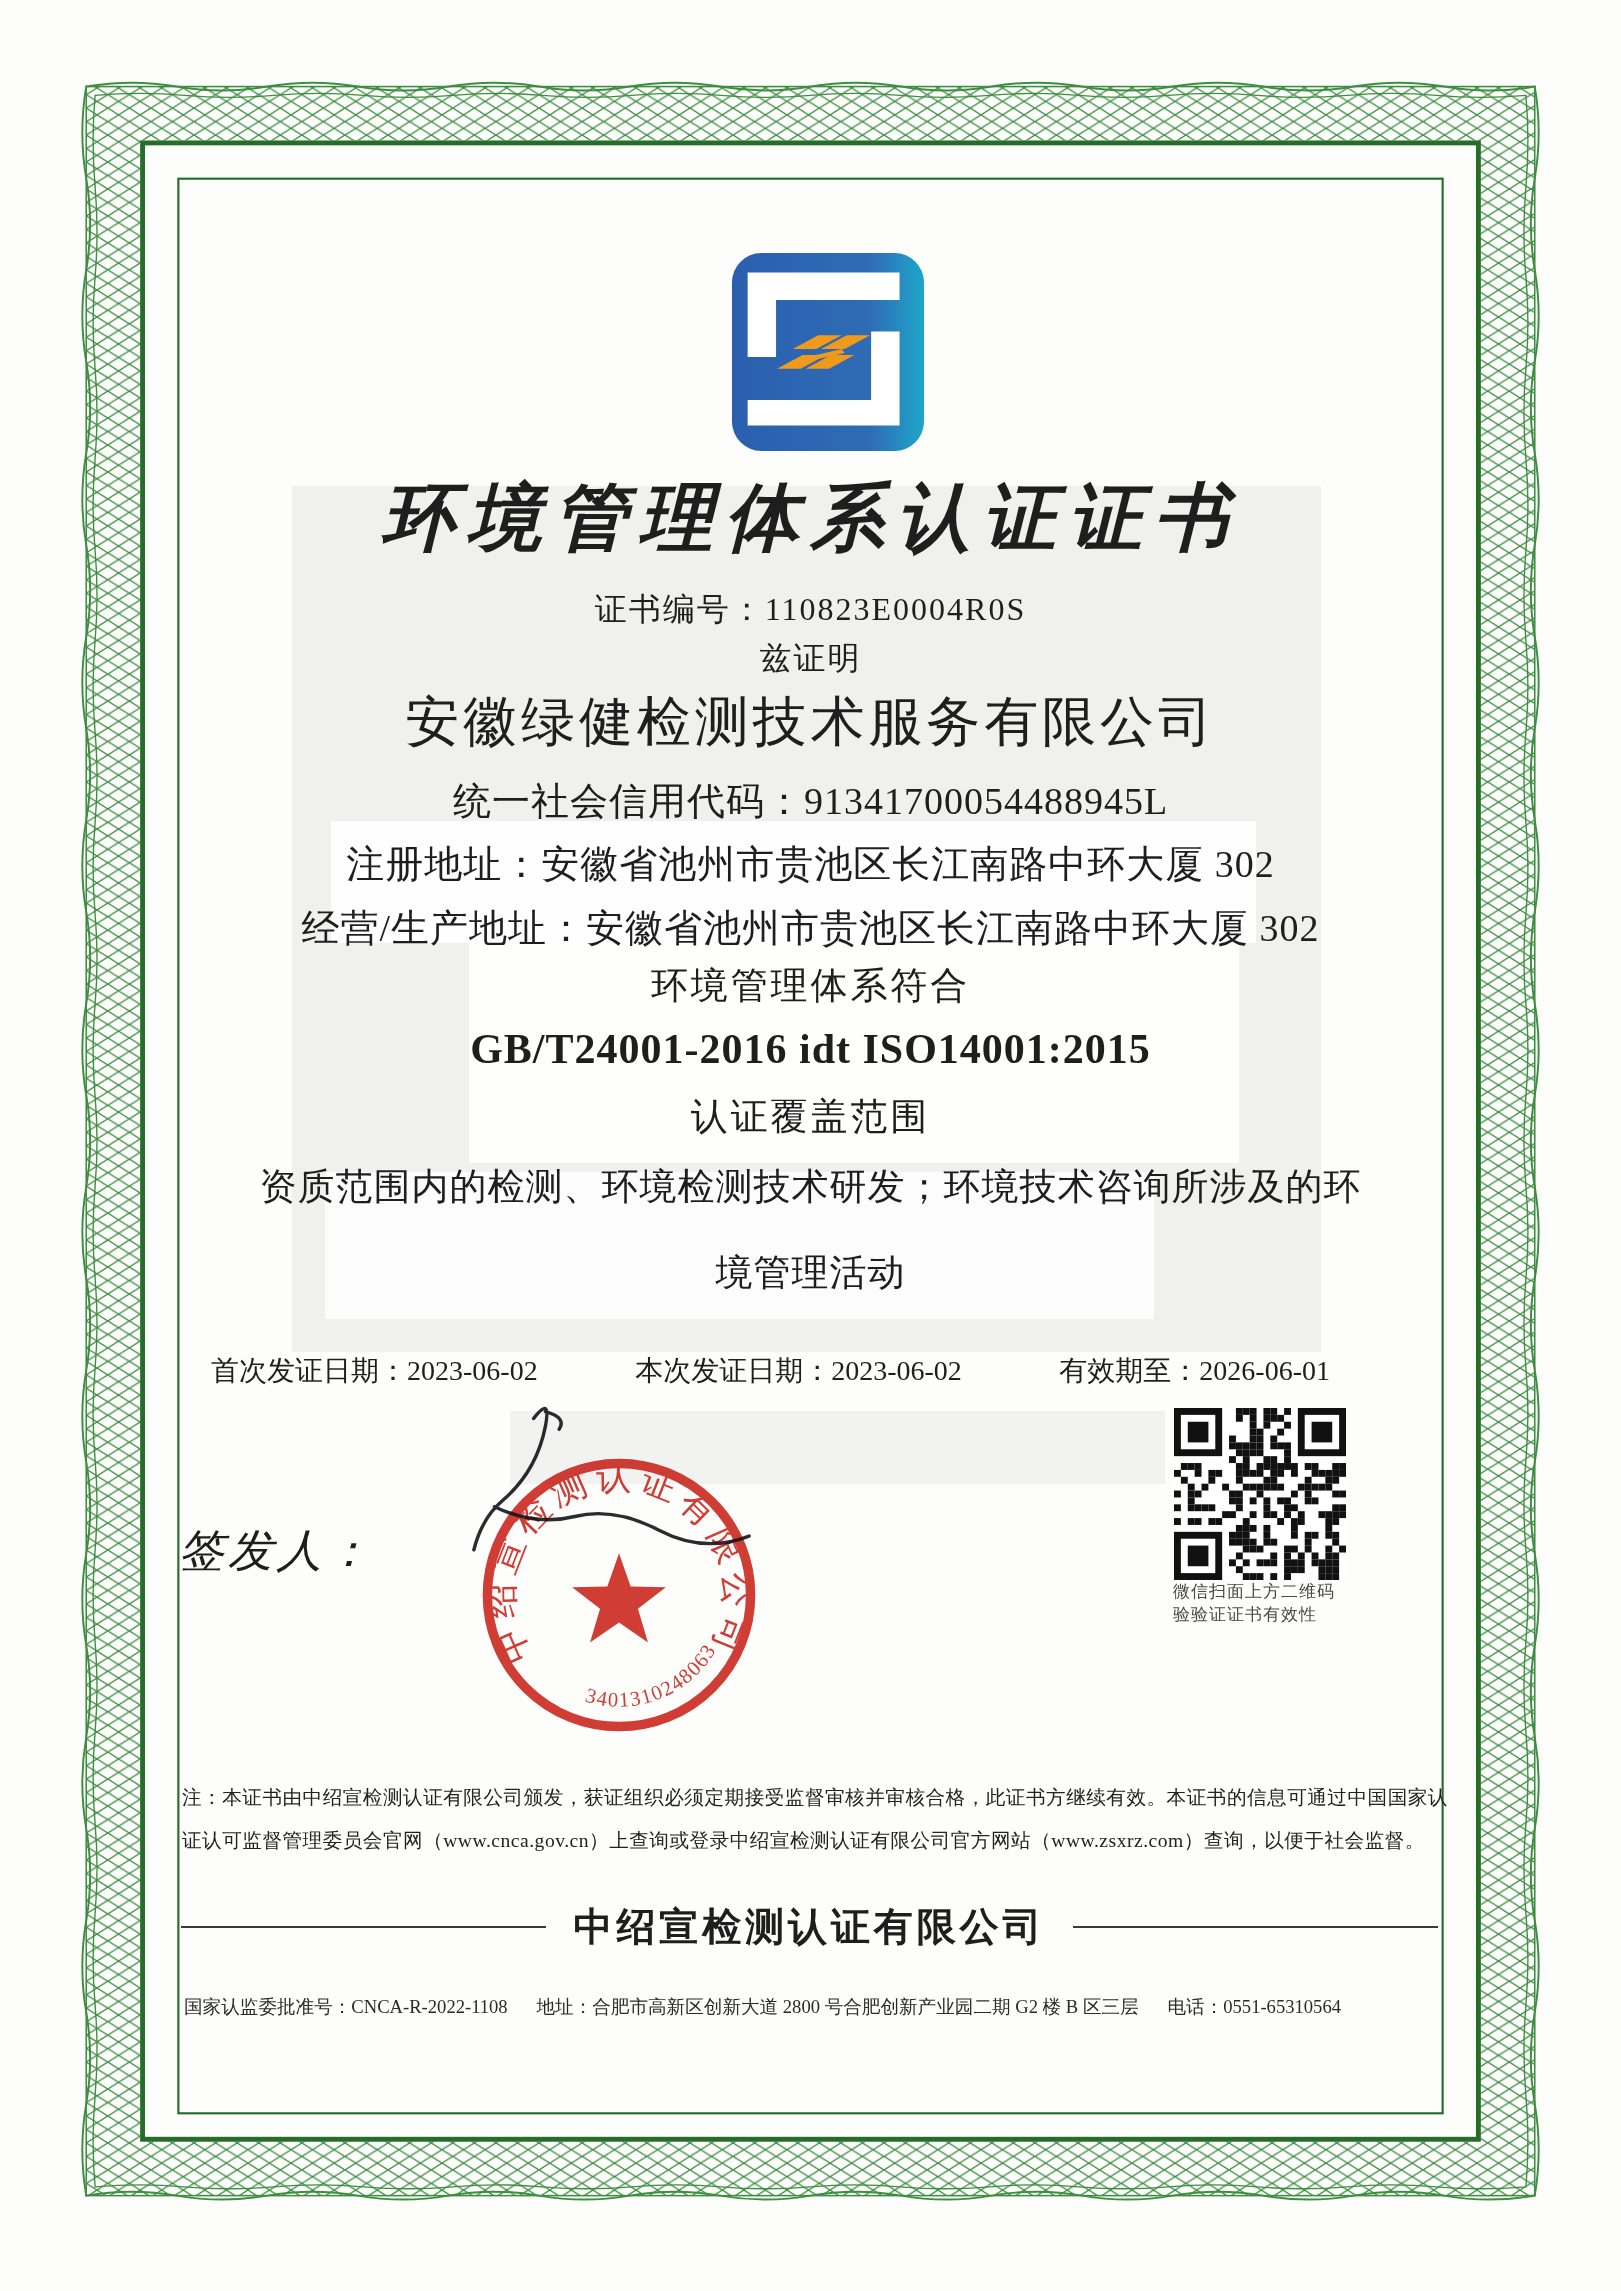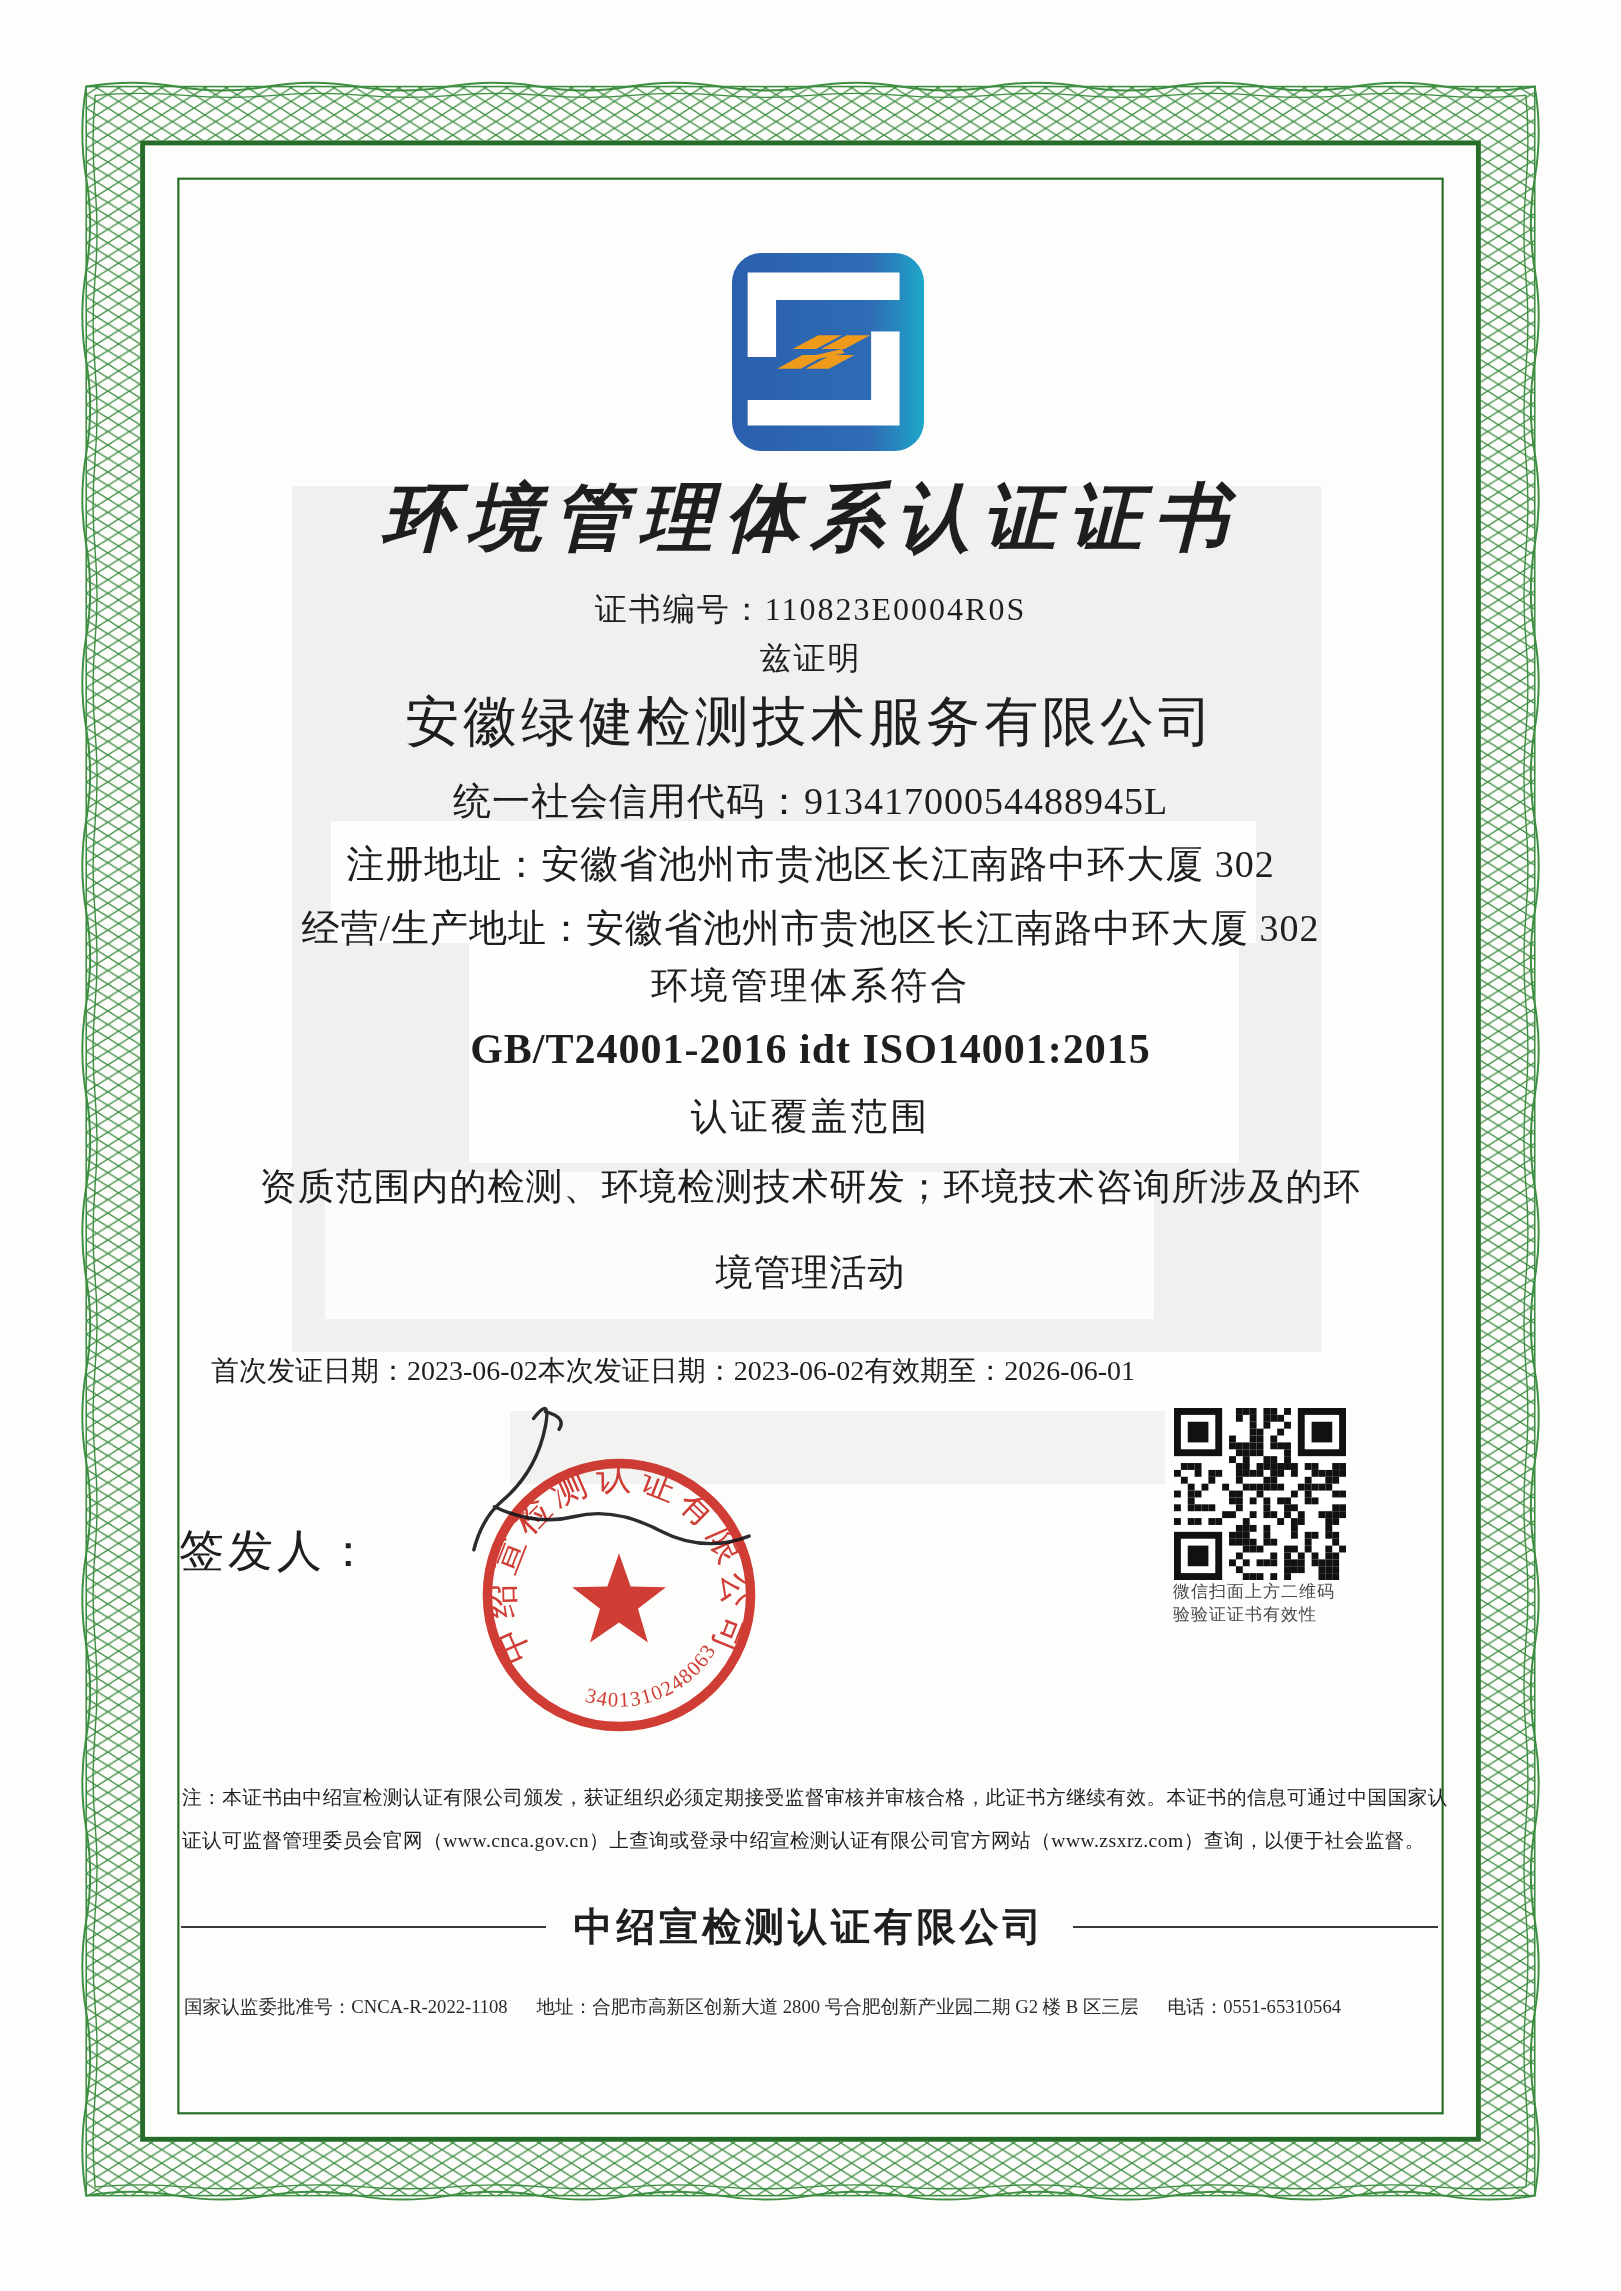--- a/index.html
+++ b/index.html
@@ -8,21 +8,21 @@
   .abs{position:absolute;}
   .ctr{left:0;width:1621px;text-align:center;}
   .artifact{position:absolute;pointer-events:none;}
   .title{font-size:74px;font-weight:bold;letter-spacing:11.8px;}
   .line33{font-size:32px;letter-spacing:2px;}
   .company{font-size:54px;letter-spacing:3.9px;}
   .line31{font-size:38px;letter-spacing:1px;}
   .sec{font-size:37px;letter-spacing:2.9px;}
   .standard{font-size:42px;letter-spacing:1px;}
   .scope{font-size:37px;letter-spacing:1px;}
-  .dates-row{display:flex;font-size:28px;}
+  .dates-row{display:flex;justify-content:space-between;font-size:28px;}
   .issuer-label{font-size:45px;letter-spacing:3.9px;}
   .qr-caption{font-size:17px;line-height:22.5px;color:#4a4a4a;letter-spacing:1px;}
   .note{font-size:19.6px;line-height:43px;letter-spacing:0.5px;color:#222;}
   .big-issuer{display:flex;align-items:center;}
   .big-issuer .rule{flex:1;border-top:2.5px solid #3a3a3a;}
   .big-issuer .name{font-size:39px;font-weight:bold;letter-spacing:3.9px;padding:0 27.4px;white-space:nowrap;}
   .footer-row{display:flex;justify-content:space-between;font-size:18.6px;color:#2a2a2a;white-space:nowrap;}
   svg text{font-family:"Liberation Serif","DejaVu Serif",serif;}
 </style>
 </head>
@@ -120,21 +120,21 @@
   </svg>
 
   <svg class="abs" style="left:421px;top:1394px;z-index:4;" width="333" height="196" viewBox="0 0 340 200">
     <g fill="none" stroke="#15151a" stroke-width="3.5" stroke-linecap="round" opacity="0.9">
       <path d="M115 25 q 18 -24 12 8 q -9 46 -44 76 q -21 18 -29 50"></path>
       <path d="M127 18 q 22 6 14 18"></path>
       <path d="M75 115 q 42 20 82 10 t 86 14 t 92 6"></path>
     </g>
   </svg>
 
-  <div class="abs issuer-label" style="left:179px;top:1521px;">签发人：</div>
+  <div class="abs issuer-label" style="left:179px;top:1521px;font-style:italic;">签发人：</div>
 
   <svg class="abs" id="qr-svg" style="left:1174px;top:1408px;background:#fff;" width="172" height="172" viewBox="0 0 175 175">
       <rect x="63" y="0" width="7" height="7" fill="#111"></rect>
       <rect x="70" y="0" width="7" height="7" fill="#111"></rect>
       <rect x="77" y="0" width="7" height="7" fill="#111"></rect>
       <rect x="91" y="0" width="7" height="7" fill="#111"></rect>
       <rect x="98" y="0" width="7" height="7" fill="#111"></rect>
       <rect x="112" y="0" width="7" height="7" fill="#111"></rect>
       <rect x="63" y="7" width="7" height="7" fill="#111"></rect>
       <rect x="77" y="7" width="7" height="7" fill="#111"></rect>

